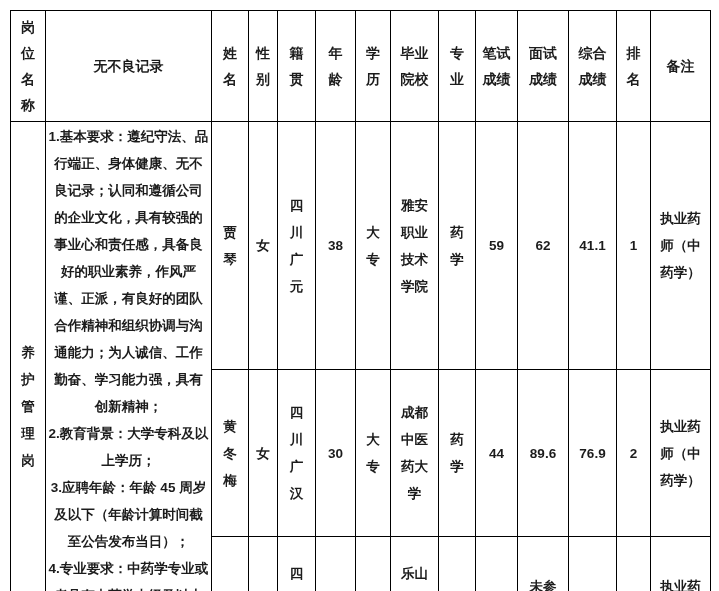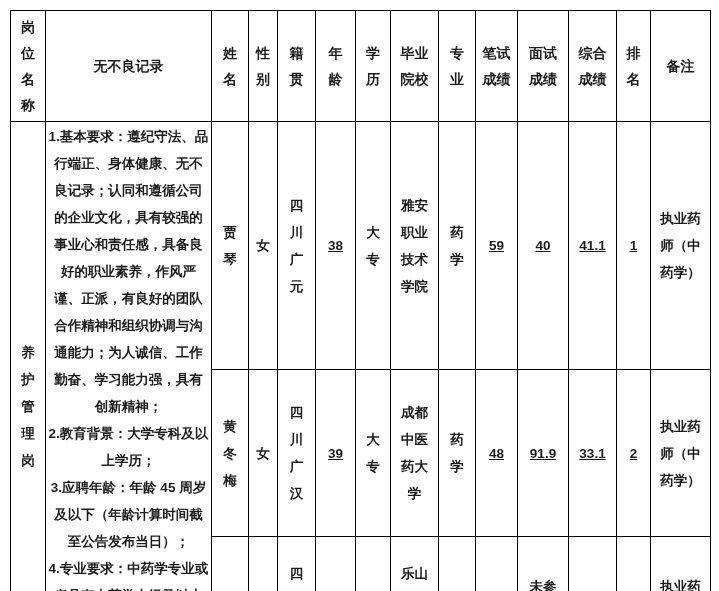--- a/index.html
+++ b/index.html
@@ -48,21 +48,20 @@
   td.cell-requirements {
     text-align: justify;
     font-size: 13px;
     line-height: 21px;
     padding: 4px 7px;
     vertical-align: middle;
   }
   td.num {
     font-size: 13px;
     font-weight: 700;
-    text-decoration: underline;
   }
 </style>
 </head>
 <body>
 
 <table class="doc-table">
   <colgroup>
     <col style="width:35px">
     <col style="width:166px">
     <col style="width:37px">
@@ -131,48 +130,48 @@
       <td class="num">38</td>
       <td>大
 专</td>
       <td>雅安
 职业
 技术
 学院</td>
       <td>药
 学</td>
       <td class="num">59</td>
-      <td class="num">40</td>
+      <td class="num">62</td>
       <td class="num">41.1</td>
       <td class="num">1</td>
       <td>执业药
 师（中
 药学）</td>
     </tr>
     <tr class="r2">
       <td>黄
 冬
 梅</td>
       <td>女</td>
       <td>四
 川
 广
 汉</td>
-      <td class="num">39</td>
+      <td class="num">30</td>
       <td>大
 专</td>
       <td>成都
 中医
 药大
 学</td>
       <td>药
 学</td>
-      <td class="num">48</td>
-      <td class="num">91.9</td>
-      <td class="num">33.1</td>
+      <td class="num">44</td>
+      <td class="num">89.6</td>
+      <td class="num">76.9</td>
       <td class="num">2</td>
       <td>执业药
 师（中
 药学）</td>
     </tr>
     <tr class="r3">
       <td>陈
 凤</td>
       <td>女</td>
       <td>四

